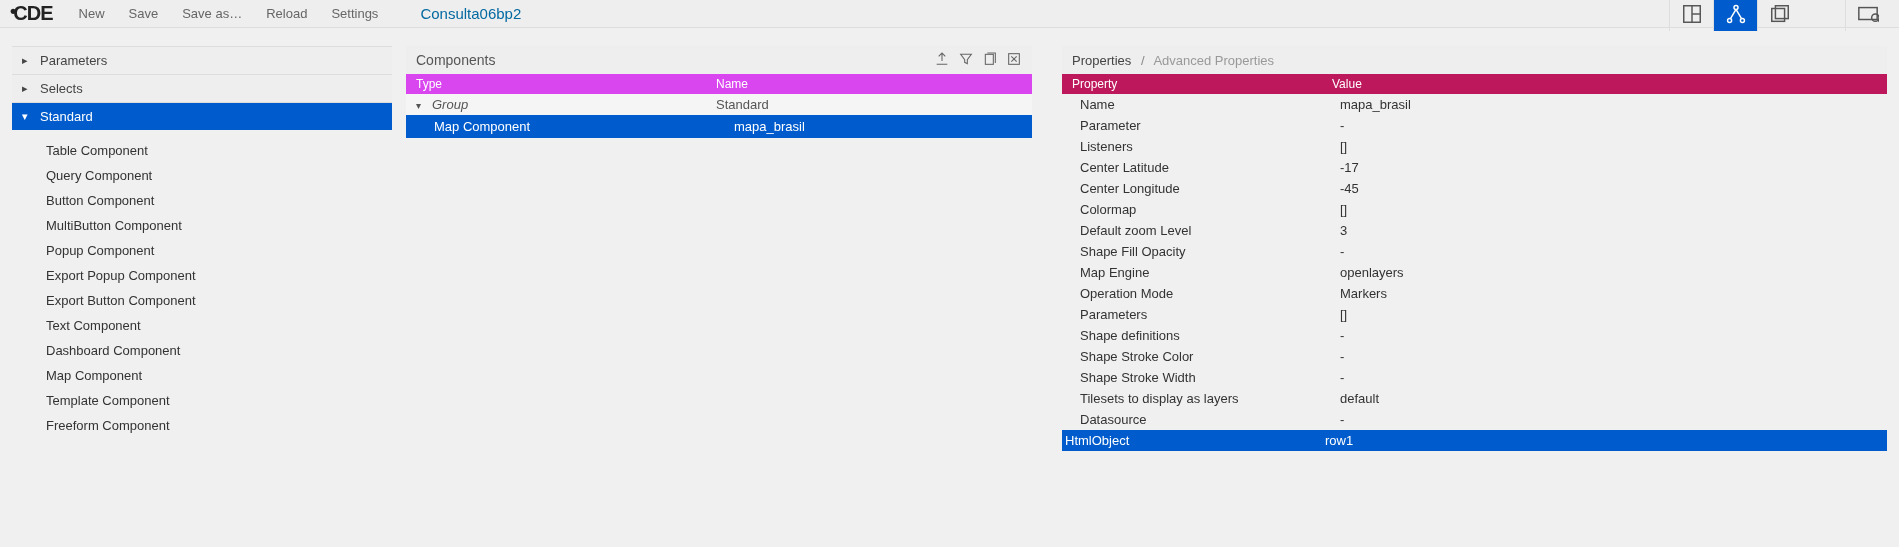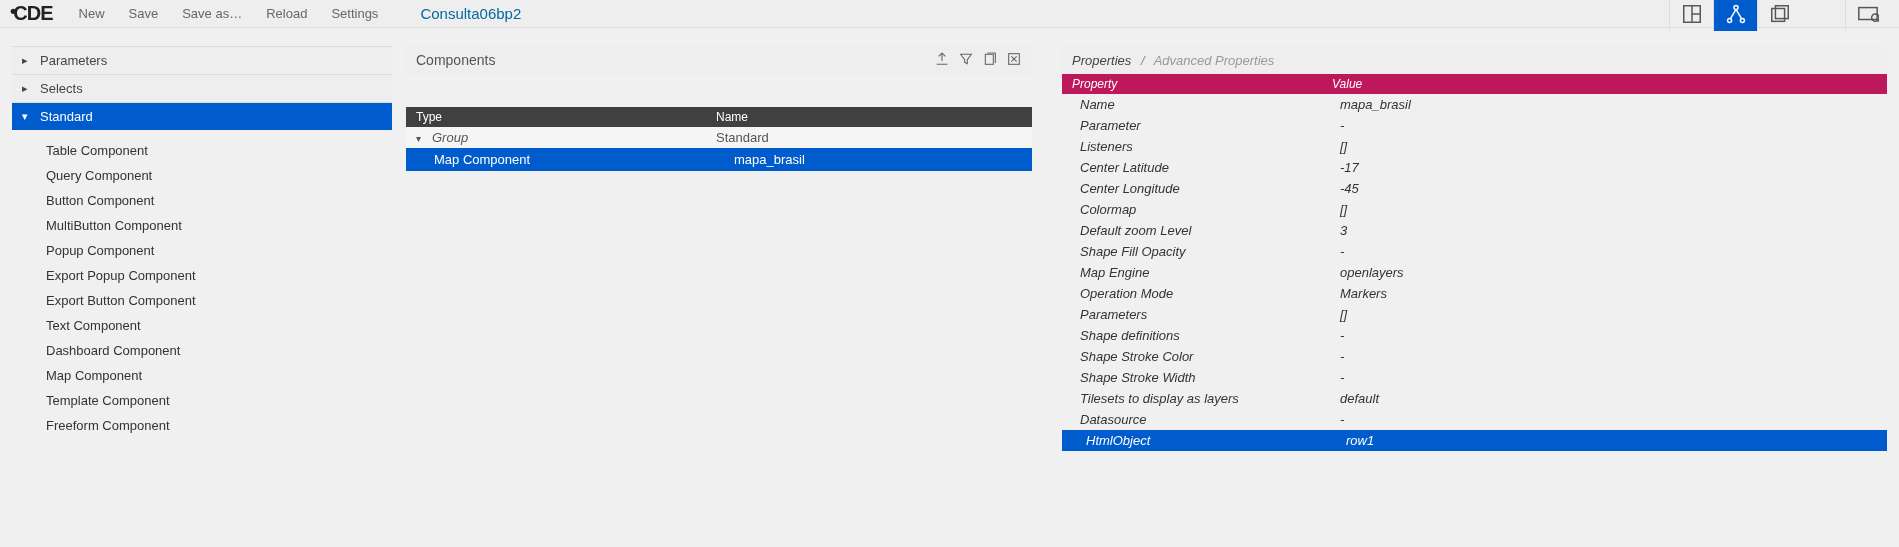--- a/index.html
+++ b/index.html
@@ -26,34 +26,34 @@
   .accordion-head .chev { width: 10px; display:inline-block; margin-right:8px; font-size:11px;}
   .tree-list { padding: 8px 0 6px 30px; }
   .tree-item { padding: 5px 4px; color: #333; cursor: pointer; }
   
   .mid-panel { margin-left: 14px; }
   .panel-head { display: flex; align-items: center; padding: 4px 10px; background: #eee; color:#555; height:28px;}
   .panel-head .title2 { font-size: 14px; }
   .panel-head .icons { margin-left: auto; display: flex; gap: 8px; }
   .panel-head .icons svg { width: 16px; height: 16px; cursor:pointer; }
   .table { width: 100%; }
-  .thead { background: #404040; color: white; display: grid; grid-template-columns: 300px 1fr; padding: 3px 10px; font-size:12px;margin-top:33px;}
+  .thead { background: #d946ef; color: white; display: grid; grid-template-columns: 300px 1fr; padding: 3px 10px; font-size:12px;}
   .group-row { display: grid; grid-template-columns: 300px 1fr; padding: 3px 10px; background:#f5f5f5; color:#555;}
   .group-row .g1 { font-style: italic; }
   .group-row .chev2 { font-size:10px; margin-right:6px; display:inline-block; width:10px;}
   .sel-row { background: #005ccc; color: white; display: grid; grid-template-columns: 300px 1fr; padding: 4px 10px 4px 28px; }
   
-  .right-panel { margin-left: 30px; font-style: italic; }
+  .right-panel { margin-left: 30px; }
   .right-panel .panel-head { padding: 4px 10px; }
   .crumb { color: #444; }
   .crumb .sep { margin: 0 6px; color: #888; }
   .crumb .inactive { color: #999; }
   .pthead { background: #be185d; color: white; display: grid; grid-template-columns: 260px 1fr; padding: 3px 10px; font-size:12px;}
   .prop-row { display: grid; grid-template-columns: 260px 1fr; padding: 3px 10px 3px 18px; color:#333;}
-  .prop-row.sel { background: #005ccc; color: white; padding-left:24px;}
+  .prop-row.sel { background: #005ccc; color: white; padding-left:3px;}
 </style>
 </head>
 <body>
 
 <div class="topbar">
   <div class="logo">CDE</div>
   <div class="menu-items">
     <div class="menu-item">New</div>
     <div class="menu-item">Save</div>
     <div class="menu-item">Save as…</div>

